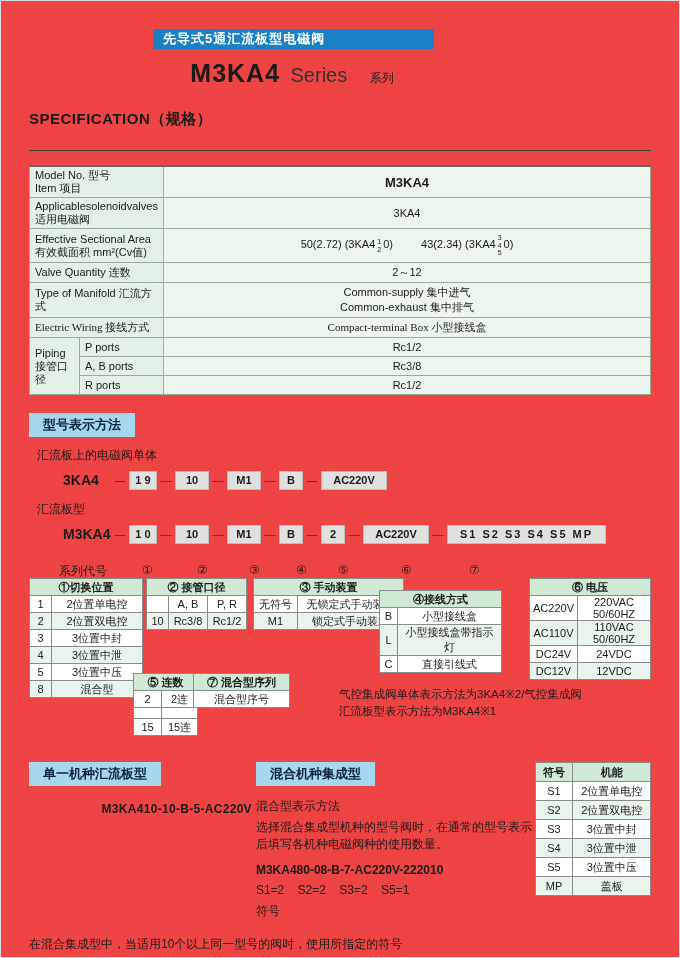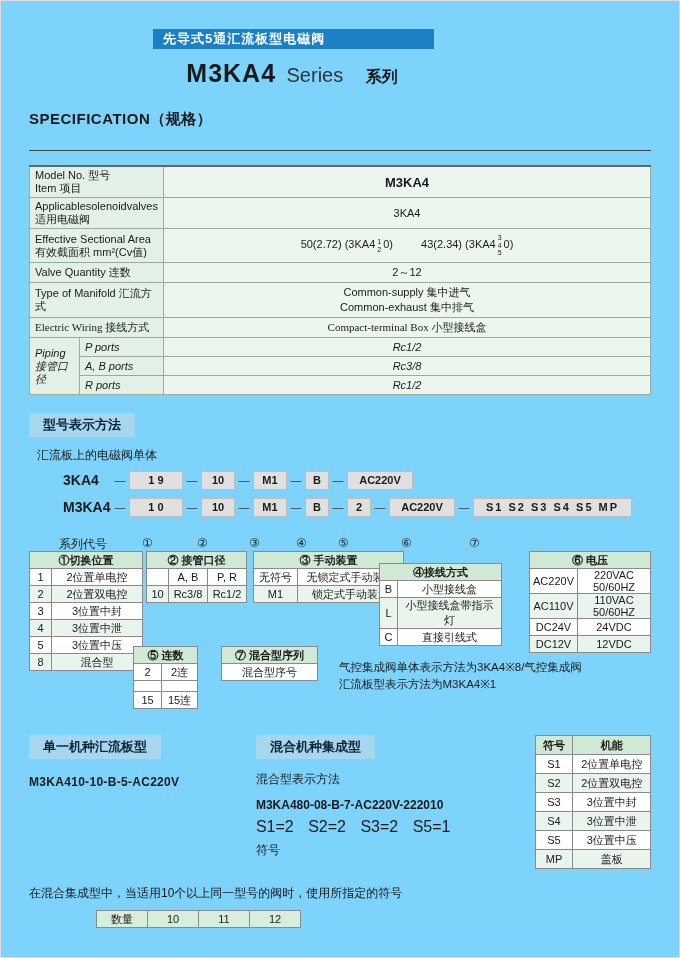--- a/index.html
+++ b/index.html
@@ -1,76 +1,76 @@
 <!DOCTYPE html>
 <html><head>
 <meta charset="utf-8">
 <style>
   * { margin:0; padding:0; box-sizing:border-box; }
   html,body { background:#f2f2f2; }
   body { font-family:"Liberation Sans", sans-serif; color:#1a1a1a; }
-  .page { width:680px; height:958px; background:#7dd3fc; border:1px solid #dcdcdc; padding:28px 28px 0 28px; position:relative; overflow:hidden; margin:0 auto; }
+  .page { width:680px; height:958px; background:#ef4444; border:1px solid #dcdcdc; padding:28px 28px 0 28px; position:relative; overflow:hidden; margin:0 auto; }
 
   
   .banner { margin-left:124px; width:281px; height:20px; background:#1b80c4; color:#fff; font-size:13px; font-weight:bold; line-height:20px; padding-left:10px; letter-spacing:1px; }
   .title { text-align:center; margin-top:10px; padding-right:96px; }
   .title .model { font-size:25px; font-weight:bold; letter-spacing:1px; }
   .title .series { font-size:20px; color:#333; margin-left:6px; }
-  .title .series-cn { font-size:16px; font-weight:bold; margin-left:18px; }
+  .title .series-cn { font-size:12px; font-weight:normal; margin-left:18px; }
 
   
   .spec-heading { margin-top:22px; font-size:15px; font-weight:bold; padding-bottom:21px; border-bottom:1.5px solid #444; letter-spacing:0.5px; }
 
   
   table { border-collapse:collapse; }
   .spec-table { width:100%; margin-top:14px; border:1px solid #8c8c8c; border-top:2px solid #666; table-layout:fixed; }
   .spec-table td { border:1px solid #9aab9e; font-size:11px; padding:2px 5px; vertical-align:middle; }
   .spec-table td.lbl { background:#e2f0e5; line-height:13px; }
   .spec-table td.val { background:#ecf6ee; text-align:center; }
   .spec-table .model-cell { font-weight:bold; font-size:13px; }
   .r1 td { height:30px; } .r2 td { height:28px; } .r3 td { height:34px; }
   .r4 td { height:20px; } .r5 td { height:32px; } .r6 td { height:20px;font-family:Liberation Serif, serif; }
-  .rp td { height:19px;font-style:italic; }
+  .rp td { height:19px; }
   .stack { display:inline-flex; flex-direction:column; font-size:7px; line-height:7.5px; vertical-align:middle; margin:0 2px; text-align:center; }
   .area-gap { display:inline-block; width:22px; }
 
   
   .chip-heading { display:inline-block; background:#a6d7ee; color:#0d2438; font-size:13px; font-weight:bold; padding:3px 14px; }
   .sect { margin-top:18px; }
 
   
   .sub-label { font-size:12px; margin:10px 0 0 8px; }
   .code-line { display:flex; align-items:center; margin:5px 0 0 34px; height:22px; }
   .code-prefix { font-weight:bold; font-size:14px; width:48px; }
   .dash { width:18px; text-align:center; font-size:11px; color:#333; }
   .chipseg { background:#e0e0e0; border:1px solid #bdbdbd; height:19px; line-height:17px; text-align:center; font-size:11px; font-weight:bold; }
-  .w40{width:54px} .w34{width:34px} .w24{width:24px} .w66{width:66px} .wlast{padding:0 12px; letter-spacing:2px;}
+  .w40{width:28px} .w34{width:34px} .w24{width:24px} .w66{width:66px} .wlast{padding:0 12px; letter-spacing:2px;}
   .circled-row { position:relative; height:16px; margin-top:3px; font-size:12px; }
   .circled-row span { position:absolute; top:15px; }
 
   
   .opts { position:relative; height:160px; margin-top:14px; }
   .opts table { position:absolute;padding-left:14px; }
   .opt td { border:1px solid #8a8a8a; font-size:11px; height:17px; padding:0 3px; background:#fff; text-align:center; }
   .opt td.hdr { background:#cfe9d5; font-weight:bold; }
   .opt tr.alt td { background:#e9f4ec; }
   .opt td.sp { height:11px; }
   .opt-note { position:absolute; left:310px; top:108px; font-size:11.5px; line-height:17px; }
 
   
   .bottom-row { display:flex; margin-top:24px; }
   .bcol1 { width:224px; }
   .bcol2 { width:284px; padding-left:4px; }
   .bcol3 { margin-left:auto; }
-  .example-code { margin-top:16px; font-size:12px; font-weight:bold; letter-spacing:0.3px; }
+  .example-code { margin-top:16px; font-size:12px; font-weight:bold; letter-spacing:0.3px;text-align:right; }
   .desc { margin-top:10px; font-size:12px; line-height:17px; }
   .mline { margin-top:6px; font-size:12px; }
   .mdesc { margin-top:4px; font-size:12px; line-height:17px; }
   .mcode { margin-top:10px; font-size:12px; font-weight:bold; }
-  .counts { margin-top:6px; font-size:16px; word-spacing:10px; }
+  .counts { margin-top:6px; font-size:12px; word-spacing:10px; }
   .sym-table td { height:19px; }
 
   .bottom-note { margin-top:16px; font-size:12px; }
   .qty-table { margin:8px 0 0 67px; }
   .qty-table td { border:1px solid #8a8a8a; width:51px; height:17px; font-size:11px; text-align:center; background:#fff; }
   .qty-table tr.g td { background:#d8eedd; }
 </style>
 </head>
 <body>
 
@@ -172,20 +172,21 @@
     <span class="chipseg w40">1 9</span>
     <span class="dash">—</span>
     <span class="chipseg w34">10</span>
     <span class="dash">—</span>
     <span class="chipseg w34">M1</span>
     <span class="dash">—</span>
     <span class="chipseg w24">B</span>
     <span class="dash">—</span>
     <span class="chipseg w66">AC220V</span>
   </div>
+  <div class="sub-label">汇流板型</div>
   <div class="code-line">
     <span class="code-prefix">M3KA4</span>
     <span class="dash">—</span>
     <span class="chipseg w40">1 0</span>
     <span class="dash">—</span>
     <span class="chipseg w34">10</span>
     <span class="dash">—</span>
     <span class="chipseg w34">M1</span>
     <span class="dash">—</span>
     <span class="chipseg w24">B</span>
@@ -357,48 +358,49 @@
             <td class="sp"></td>
             <td class="sp"></td>
           </tr>
         <tr>
             <td>15</td>
             <td>15连</td>
           </tr>
       </tbody>
     </table>
 
-    <table class="opt" style="left:192px;top:95px">
+    <table class="opt" style="left:164px;top:95px">
       <colgroup>
           <col style="width:96px">
         </colgroup>
       <tbody>
         <tr>
             <td class="hdr">⑦ 混合型序列</td>
           </tr>
         <tr>
             <td>混合型序号</td>
           </tr>
       </tbody>
     </table>
 
     <div class="opt-note">
-      <div>气控集成阀单体表示方法为3KA4※8/气控集成阀</div>
+      <div>气控集成阀单体表示方法为3KA4※2/气控集成阀</div>
       <div>汇流板型表示方法为M3KA4※1</div>
     </div>
   </div>
 
   <div class="bottom-row">
     <div class="bcol1">
       <div class="chip-heading">单一机种汇流板型</div>
       <div class="example-code">M3KA410-10-B-5-AC220V</div>
     </div>
     <div class="bcol2">
       <div class="chip-heading">混合机种集成型</div>
       <div class="mline" style="margin-top:12px">混合型表示方法</div>
+      <div class="mdesc">选择混合集成型机种的型号阀时，在通常的型号表示后填写各机种电磁阀种的使用数量。</div>
       <div class="mcode">M3KA480-08-B-7-AC220V-222010</div>
       <div class="counts">S1=2 S2=2 S3=2 S5=1</div>
       <div class="mline">符号</div>
     </div>
     <div class="bcol3">
       <table class="opt sym-table" style="position:static">
         <colgroup>
             <col style="width:38px">
             <col style="width:78px">
           </colgroup>

